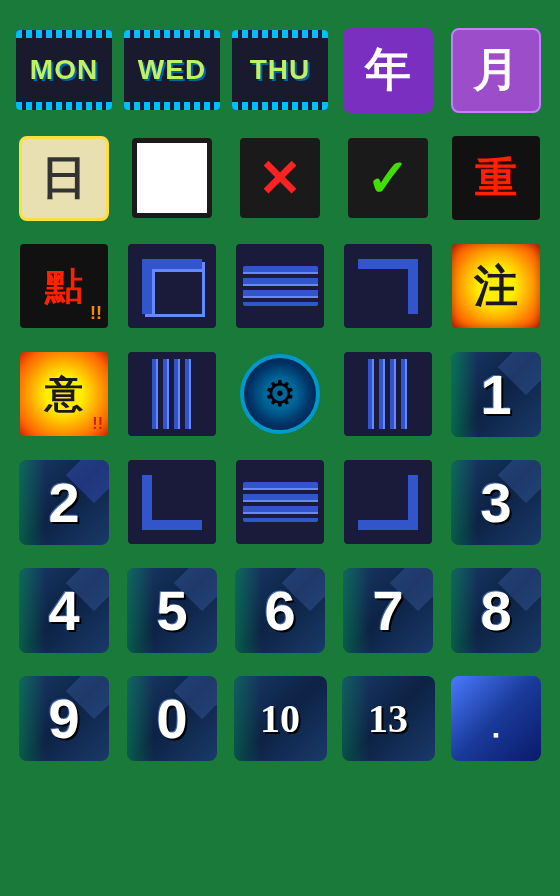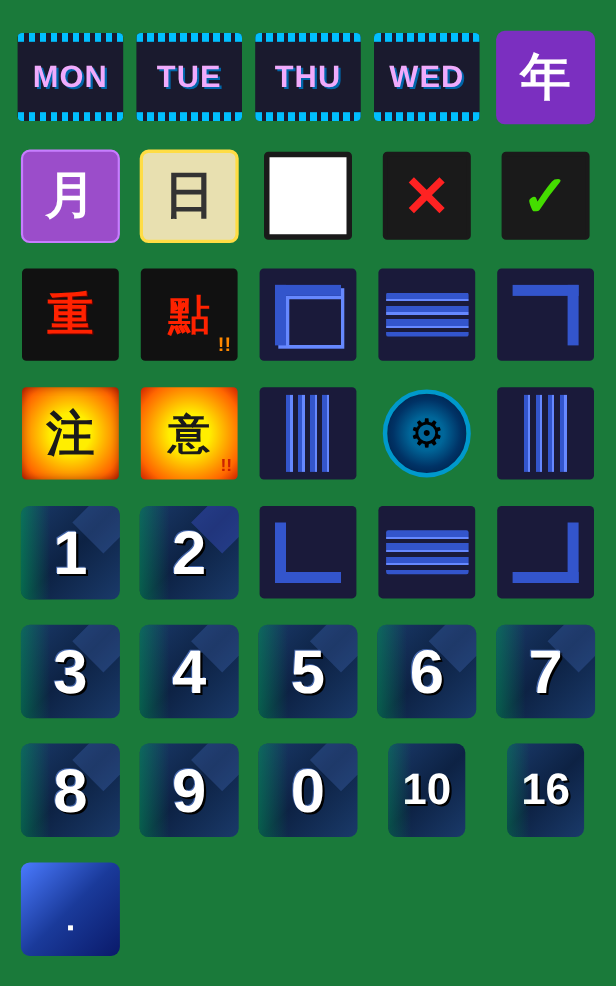--- a/index.html
+++ b/index.html
@@ -58,21 +58,21 @@
       background: repeating-linear-gradient(
         90deg,
         #00bfff 0px, #00bfff 6px,
         transparent 6px, transparent 10px
       );
     }
     .day-label span {
       font-family: Arial Black, sans-serif;
       font-size: 28px;
       font-weight: 900;
-      color: #f0abfc;
+      color: #bef264;
       text-shadow: 2px 2px 0px #0066aa;
       letter-spacing: 1px;
       z-index: 1;
     }
 
     
     .cn-tile {
       width: 90px;
       height: 85px;
       display: flex;
@@ -271,27 +271,27 @@
       width: 90px; height: 85px;
       background: linear-gradient(135deg, #4a7aff 0%, #1a3a9a 50%, #0a1a6a 100%);
       border-radius: 8px;
       display: flex; align-items: flex-end; justify-content: center;
       padding-bottom: 10px;
       font-size: 50px; font-weight: 900; color: white;
     }
 
     
     .num-tile-wide {
-      width: 70px; height: 85px;
+      width: 93px; height: 85px;
       background: linear-gradient(135deg, #1a3a6a 0%, #0d2244 50%, #1a3a6a 100%);
       border-radius: 8px;
       display: flex; align-items: center; justify-content: center;
       font-size: 40px; font-weight: 900;
       color: white;
-      font-family: Liberation Sans, sans-serif;
+      font-family: Liberation Serif, serif;
       text-shadow: 2px 2px 0 #000;
       position: relative;
       overflow: hidden;
     }
     .num-tile-wide::before {
       content: '';
       position: absolute;
       top: 0; left: 0;
       width: 30%;
       height: 100%;
@@ -303,31 +303,26 @@
 
 <div class="grid">
 
   <div class="cell">
     <div class="day-label">
       <span>MON</span>
     </div>
   </div>
   <div class="cell">
     <div class="day-label">
-      <span>TUE</span>
+      <span>WED</span>
     </div>
   </div>
   <div class="cell">
     <div class="day-label">
       <span>THU</span>
-    </div>
-  </div>
-  <div class="cell">
-    <div class="day-label">
-      <span>WED</span>
     </div>
   </div>
 
   <div class="cell">
     <div class="cn-tile cn-year">
       <span>年</span>
     </div>
   </div>
   <div class="cell">
     <div class="cn-tile cn-month">
@@ -475,21 +470,21 @@
       <span>0</span>
     </div>
   </div>
   <div class="cell">
     <div class="num-tile-wide">
       <span>10</span>
     </div>
   </div>
   <div class="cell">
     <div class="num-tile-wide">
-      <span>16</span>
+      <span>13</span>
     </div>
   </div>
   <div class="cell">
     <div class="dot-tile">
       <span style="font-size:18px; padding-bottom:5px;">▪</span>
     </div>
   </div>
 
 </div>
 

